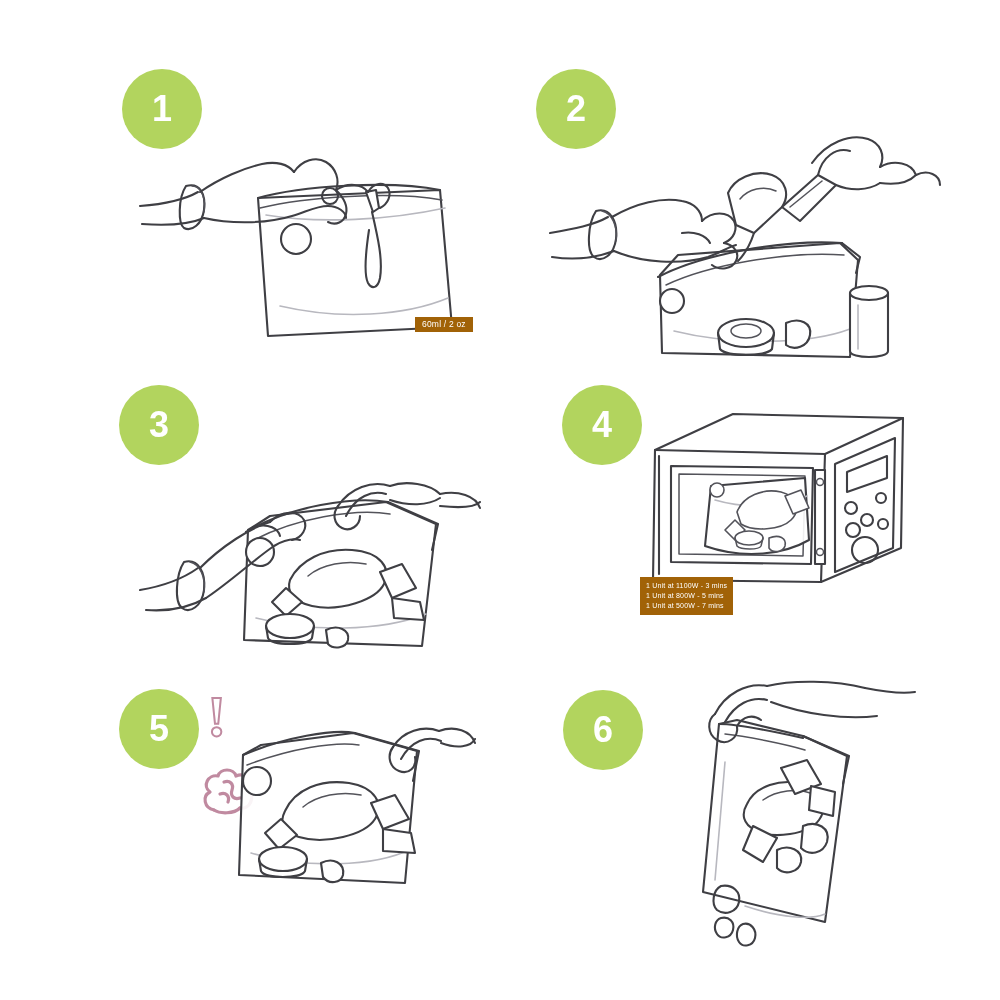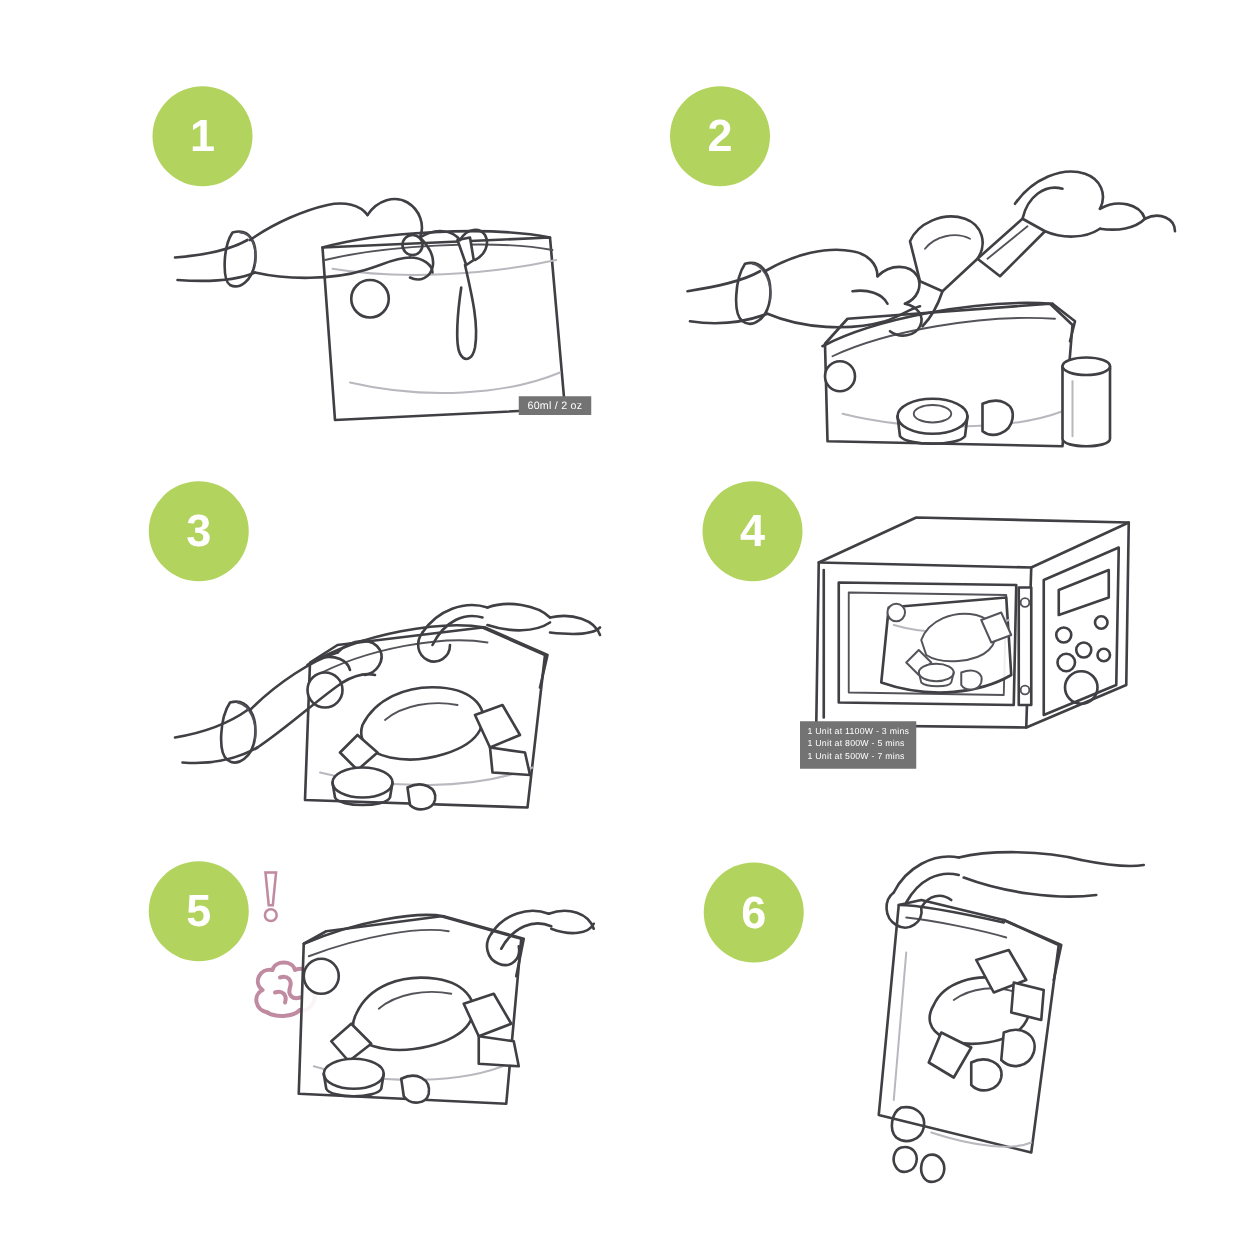--- a/index.html
+++ b/index.html
@@ -88,21 +88,21 @@
   .bag-film {
     fill: #ffffff;
     fill-opacity: 0.9;
     stroke: #3f3f44;
     stroke-width: 2.1;
     stroke-linejoin: round;
     stroke-linecap: round;
   }
   .callout {
     position: absolute;
-    background: #737373;
+    background: #a16207;
     color: #ffffff;
     font-family: "Liberation Sans", sans-serif;
     letter-spacing: 0.2px;
     white-space: nowrap;
   }
   .callout-volume {
     font-size: 8.5px;
     padding: 3px 7px;
     line-height: 1;
   }

